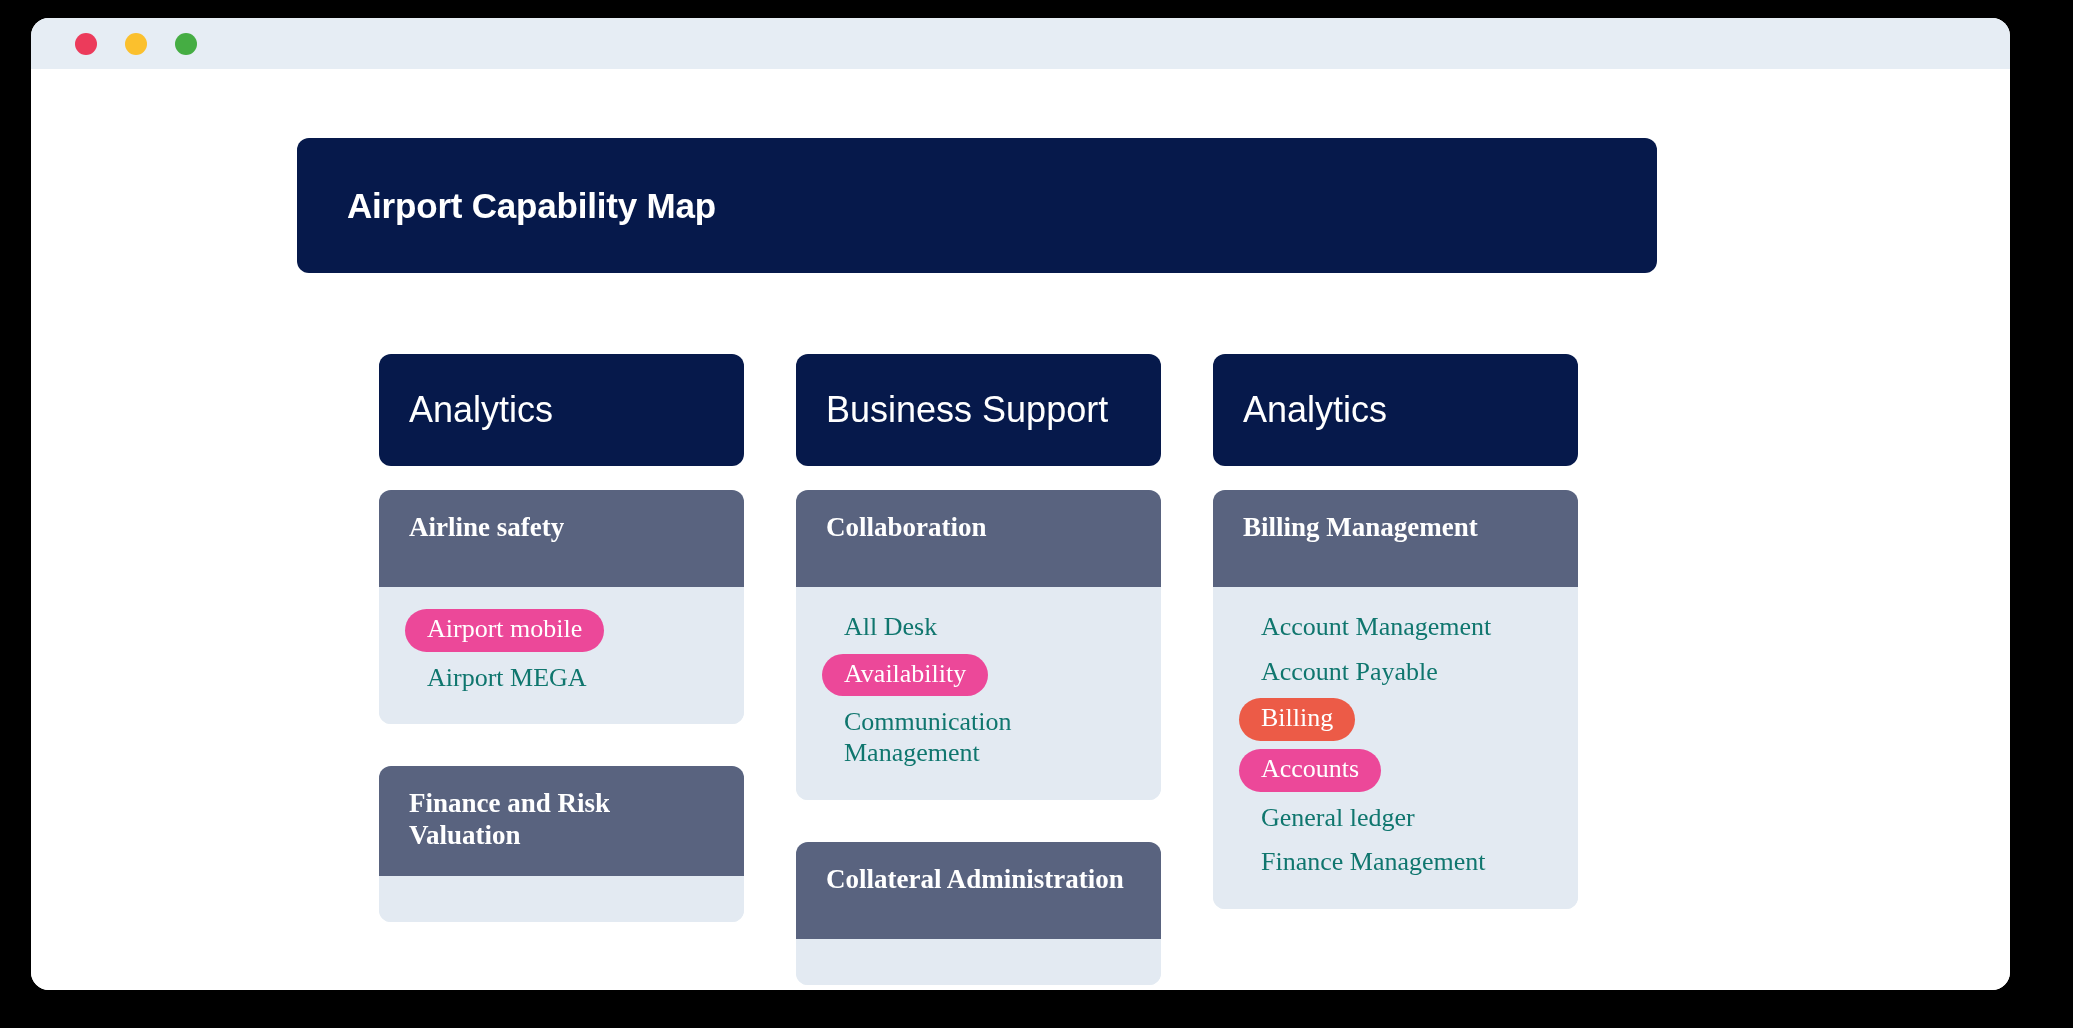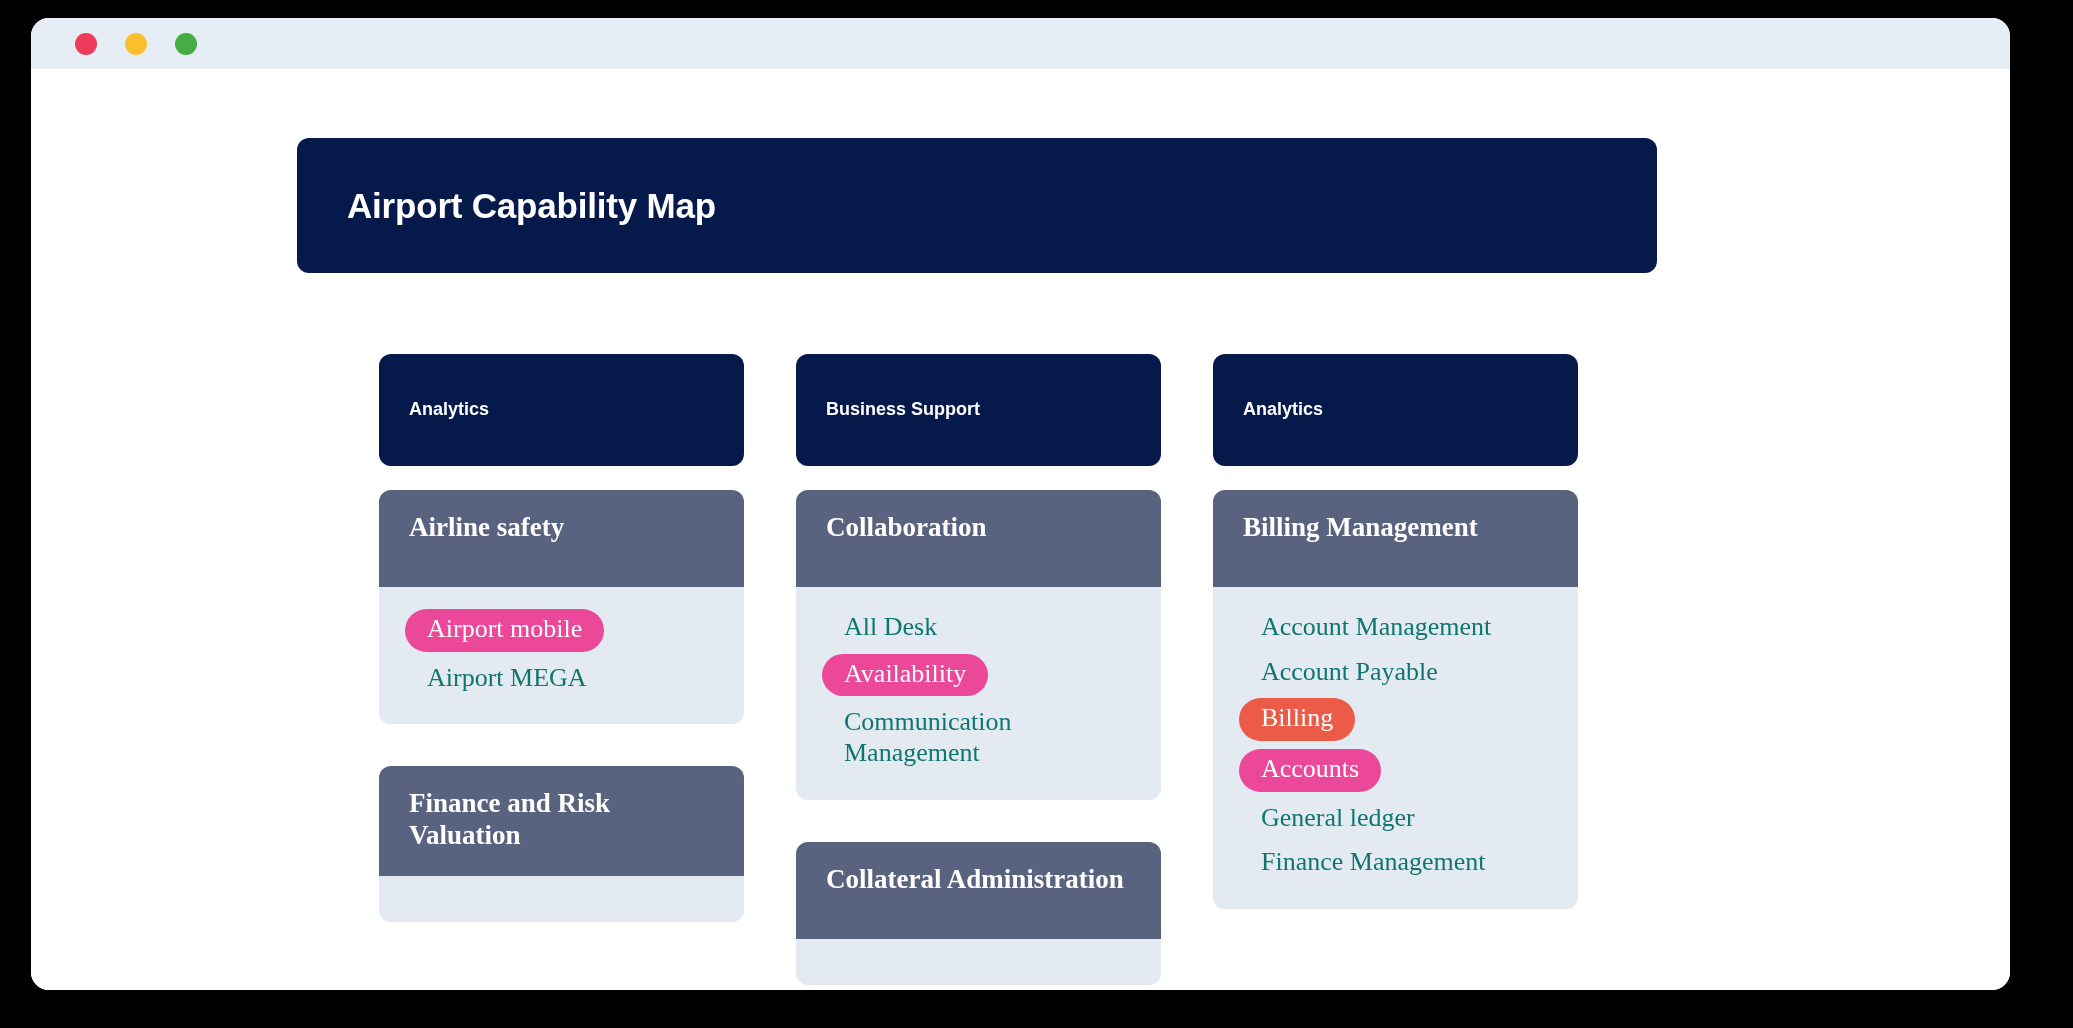--- a/index.html
+++ b/index.html
@@ -98,22 +98,22 @@
     border-radius: 12px;
     height: 112px;
     box-sizing: border-box;
     padding: 0 30px;
     display: flex;
     align-items: center;
     margin-bottom: 24px;
   }
   .col-header-label {
     color: #ffffff;
-    font-size: 18px;
-    font-weight: bold;
+    font-size: 36px;
+    font-weight: normal;
     line-height: 1.2;
   }
 
   .card {
     border-radius: 12px;
     overflow: hidden;
     background: #e3eaf2;
     margin-bottom: 42px;
     width: 100%;
     box-sizing: border-box;

